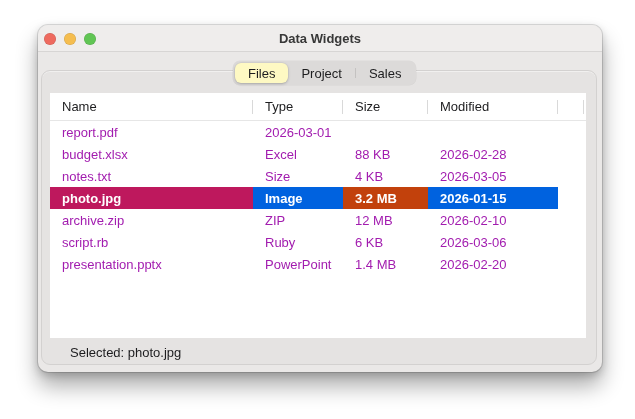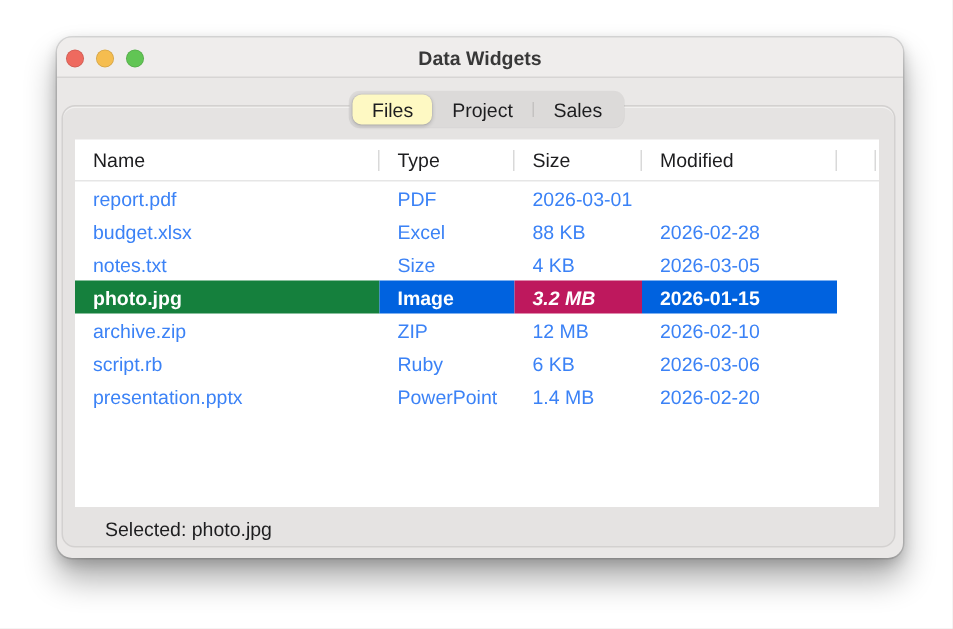--- a/index.html
+++ b/index.html
@@ -84,21 +84,21 @@
   }
   .th::after {
     content: ""; position: absolute; right: 0; top: 7px; width: 1px; height: 14px;
     background: #d9d9d9;
   }
   .th:last-child::after { right: 2px; }
   .trow { height: 22px; }
   .td {
     display: flex; align-items: center;
     padding-left: 12px;
-    color: #3b82f6;
+    color: #a21caf;
     white-space: nowrap; overflow: hidden;
   }
   .trow.selected .td.hl { color: #ffffff; font-weight: 600; }
 
   
   .status {
     position: absolute; left: 19px; top: 317px; height: 20px; z-index: 2;
     display: flex; align-items: center;
     color: #1d1d1f;
     margin-left: 13px;
@@ -132,42 +132,41 @@
       <div class="thead" id="thead">
           <div class="th">Name</div>
           <div class="th">Type</div>
           <div class="th">Size</div>
           <div class="th">Modified</div>
           <div class="th"></div>
         </div>
       <div id="tbody">
           <div class="trow">
             <div class="td hl">report.pdf</div>
-            <div class="td hl">PDF</div>
             <div class="td hl">2026-03-01</div>
             <div class="td"></div>
           </div>
           <div class="trow">
             <div class="td hl">budget.xlsx</div>
             <div class="td hl">Excel</div>
             <div class="td hl">88 KB</div>
             <div class="td hl">2026-02-28</div>
             <div class="td"></div>
           </div>
           <div class="trow">
             <div class="td hl">notes.txt</div>
             <div class="td hl">Size</div>
             <div class="td hl">4 KB</div>
             <div class="td hl">2026-03-05</div>
             <div class="td"></div>
           </div>
           <div class="trow selected">
-            <div class="td hl" style="background: #15803d;">photo.jpg</div>
+            <div class="td hl" style="background: #be185d;">photo.jpg</div>
             <div class="td hl" style="background: rgb(0, 98, 223);">Image</div>
-            <div class="td hl" style="background: #be185d; font-style: italic;">3.2 MB</div>
+            <div class="td hl" style="background: #c2410c;">3.2 MB</div>
             <div class="td hl" style="background: rgb(0, 98, 223);">2026-01-15</div>
             <div class="td"></div>
           </div>
           <div class="trow">
             <div class="td hl">archive.zip</div>
             <div class="td hl">ZIP</div>
             <div class="td hl">12 MB</div>
             <div class="td hl">2026-02-10</div>
             <div class="td"></div>
           </div>

